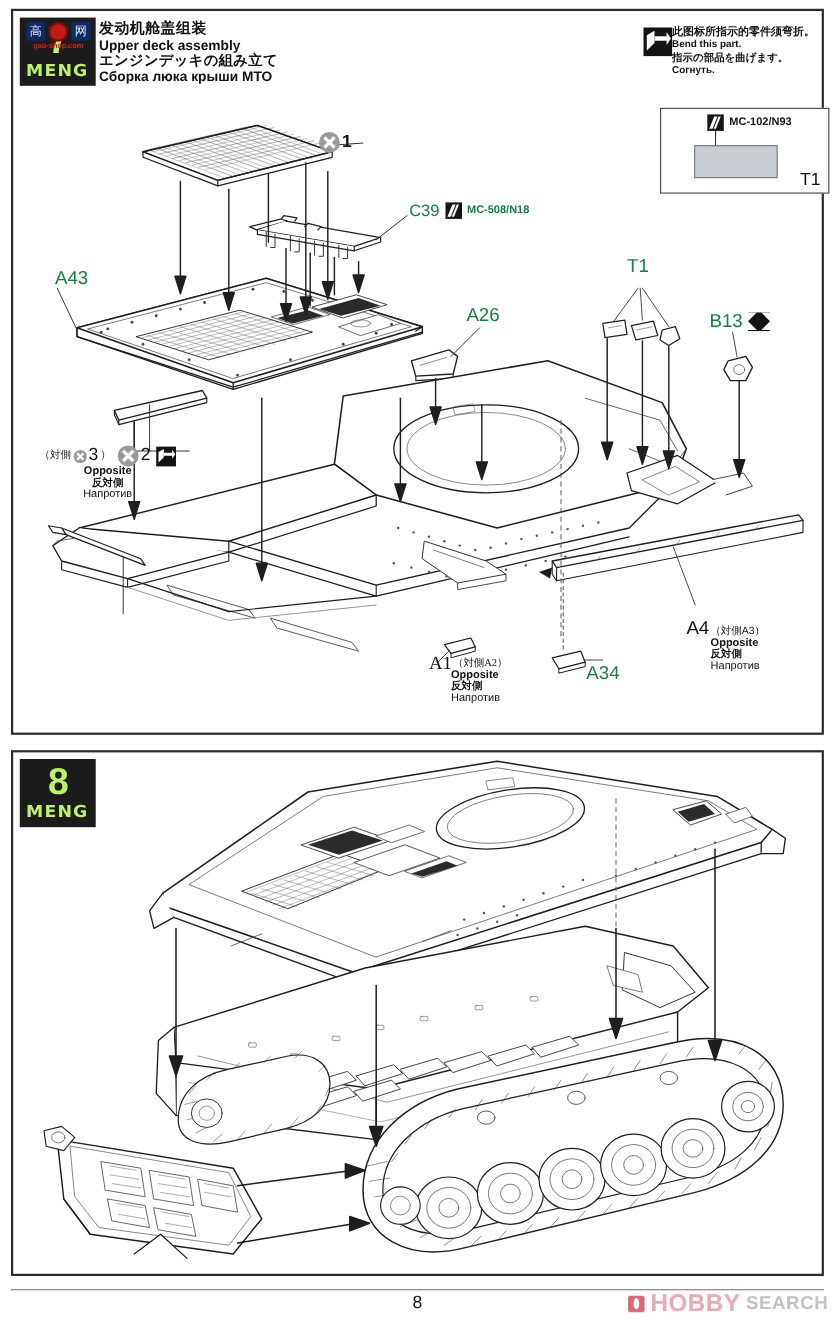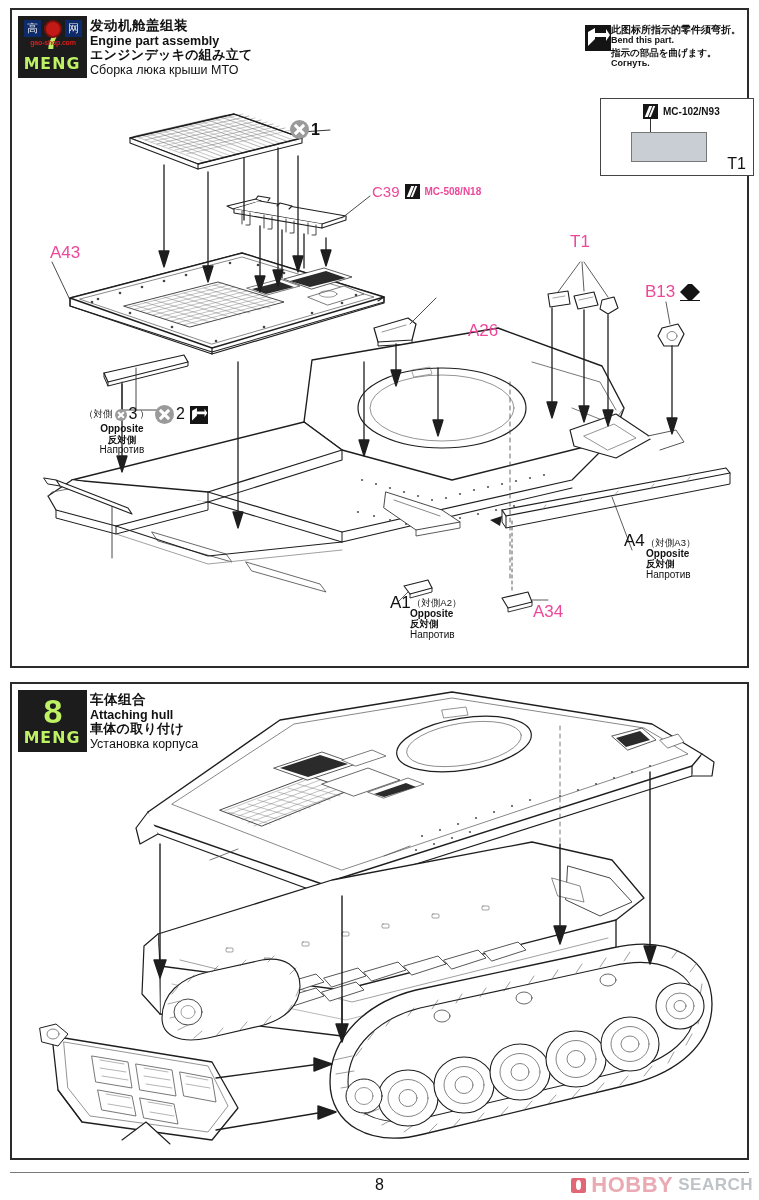--- a/index.html
+++ b/index.html
@@ -55,21 +55,21 @@
     transform: scaleX(1.05);
   }
   .step-title {
     position: absolute;
     line-height: 14.5px;
     color: #111;
   }
   .step-title .cn { font-size: 13.5px; font-weight: bold; letter-spacing: .5px; }
   .step-title .en { font-size: 12.5px; font-weight: bold; }
   .step-title .jp { font-size: 13px; font-weight: bold; letter-spacing: .3px; }
-  .step-title .ru { font-size: 12.5px; font-weight: normal; }
+  .step-title .ru { font-size: 12.5px; font-weight: bold; }
 
   
   .gaoshop {
     position: absolute;
     left: 12px; top: 10px;
     width: 58px; height: 34px;
     z-index: 6;
     pointer-events: none;
   }
   .gs-box {
@@ -177,21 +177,21 @@
   #t1-name {
     position: absolute;
     right: 7px; bottom: 2px;
     font-size: 16px;
     color: #111;
   }
 
   
   .callout {
     position: absolute;
-    color: #ec4899;
+    color: #15803d;
     white-space: nowrap;
   }
   .cl-big { font-size: 17px; }
   .cl-mid { font-size: 15px; }
   .opp-block {
     position: absolute;
     line-height: 10.6px;
     color: #111;
     white-space: nowrap;
   }
@@ -328,21 +328,21 @@
 
     <div class="gaoshop">
       <div class="gs-box" style="left:0;top:0;">高</div>
       <div class="gs-box" style="left:41px;top:0;">网</div>
       <div class="gs-seal"></div>
       <div class="gs-url">gao-shop.com</div>
     </div>
 
     <div class="step-title" style="left:78px;top:9px;">
       <div class="cn">发动机舱盖组装</div>
-      <div class="en">Engine part assembly</div>
+      <div class="en">Upper deck assembly</div>
       <div class="jp">エンジンデッキの組み立て</div>
       <div class="ru">Сборка люка крыши MTO</div>
     </div>
 
     <div id="bend-note">
       <div class="bend-icon">
         <svg width="26" height="26" viewBox="0 0 26 26" aria-hidden="true">
           <path d="M3 21 L3 7 L10 3 L10 14 Z" fill="#ffffff"></path>
           <path d="M10 8 L21 8 L21 4 L25 10 L21 16 L21 12 L10 12 Z" fill="#ffffff"></path>
         </svg>
@@ -663,87 +663,81 @@
 
     <div class="callout cl-mid" style="left:360px;top:173px;">
       <span class="pe-inline">
         <span>C39</span>
         <span class="pe-chip"></span>
         <span style="font-size:10px;font-weight:bold;">MC-508/N18</span>
       </span>
     </div>
 
     <div class="callout cl-big" style="left:38px;top:233px;">A43</div>
-    <div class="callout cl-big" style="left:456px;top:267px;margin-top:44px;">A26</div>
+    <div class="callout cl-big" style="left:412px;top:267px;">A26</div>
     <div class="callout cl-big" style="left:558px;top:222px;">T1</div>
 
     <div class="callout cl-big" style="left:633px;top:272px;">
       <span class="pe-inline">
         <span>B13</span>
         <span class="bowtie"></span>
       </span>
     </div>
 
     <div class="callout cl-big" style="left:521px;top:592px;">A34</div>
 
     <div class="opp-block" style="left:24px;top:395px;text-align:center;">
-      <div style="display:flex;align-items:center;gap:2px;margin-left:48px;">
+      <div style="display:flex;align-items:center;gap:2px;">
         <span class="jp1">（対側</span>
         <span class="x-circle sm"></span>
         <span class="cnt-sm">3</span>
         <span class="jp1">）</span>
         <span class="x-circle" style="margin-left:4px;"></span>
         <span class="cnt">2</span>
         <span class="bend-icon" style="width:18px;height:18px;margin-left:3px;">
           <svg width="18" height="18" viewBox="0 0 26 26" aria-hidden="true">
             <path d="M3 21 L3 7 L10 3 L10 14 Z" fill="#ffffff"></path>
             <path d="M10 8 L21 8 L21 4 L25 10 L21 16 L21 12 L10 12 Z" fill="#ffffff"></path>
           </svg>
         </span>
       </div>
       <div class="en" style="text-align:center;">Opposite</div>
       <div class="jp2" style="text-align:center;">反対側</div>
       <div class="ru" style="text-align:center;">Напротив</div>
     </div>
 
     <div class="opp-block" style="left:378px;top:588px;">
-      <div style="display:flex;align-items:flex-start;gap:1px;">
+      <div style="display:flex;align-items:flex-start;gap:1px;font-family:Liberation Serif, serif;">
         <span style="font-size:17px;">A1</span>
         <span class="jp1">（対側A2）</span>
       </div>
       <div class="en" style="padding-left:20px;">Opposite</div>
       <div class="jp2" style="padding-left:20px;">反対側</div>
       <div class="ru" style="padding-left:20px;">Напротив</div>
     </div>
 
-    <div class="opp-block" style="left:612px;top:526px;">
+    <div class="opp-block" style="left:612px;top:556px;">
       <div style="display:flex;align-items:baseline;gap:1px;">
         <span style="font-size:17px;">A4</span>
         <span class="jp1">（対側A3）</span>
       </div>
       <div class="en" style="padding-left:22px;">Opposite</div>
       <div class="jp2" style="padding-left:22px;">反対側</div>
       <div class="ru" style="padding-left:22px;">Напротив</div>
     </div>
 
   </div>
 
   <div class="panel" id="panel-step8">
 
     <div class="step-badge" style="left:6px;top:6px;">
       <div class="num">8</div>
       <div class="meng">MENG</div>
     </div>
 
-    <div class="step-title" style="left:78px;top:9px;">
-      <div class="cn">车体组合</div>
-      <div class="en">Attaching hull</div>
-      <div class="jp">車体の取り付け</div>
-      <div class="ru">Установка корпуса</div>
-    </div>
 
     <svg class="art" viewBox="0 0 735 474">
       <g fill="none" stroke="#1e1e1e" stroke-width="1.1" stroke-linejoin="round" stroke-linecap="round">
 
         <g>
           <path d="M136 128 L268 36 L440 8 L640 40 L690 70 L680 82 L310 200 L138 140 Z" fill="#fff" stroke="#1e1e1e" stroke-width="1.4"></path>
 
           <path d="M160 120 L282 40 L440 14 L632 44 L676 70 L330 186 Z" stroke="#555" stroke-width="0.7"></path>
 
           <ellipse cx="452" cy="60" rx="68" ry="26" transform="rotate(-9 452 60)" stroke="#1e1e1e" stroke-width="1.2"></ellipse>

